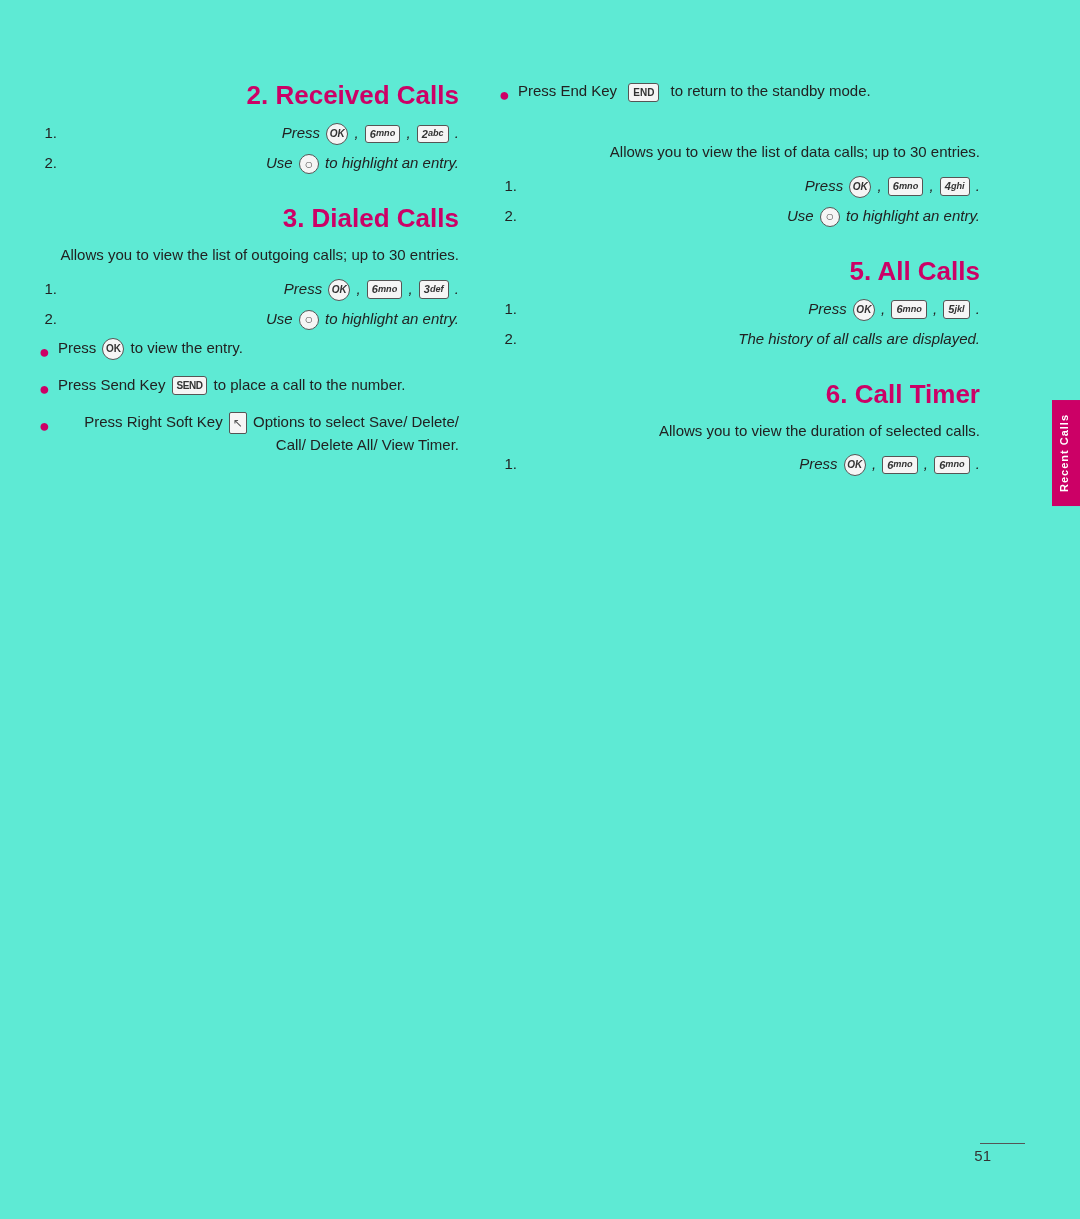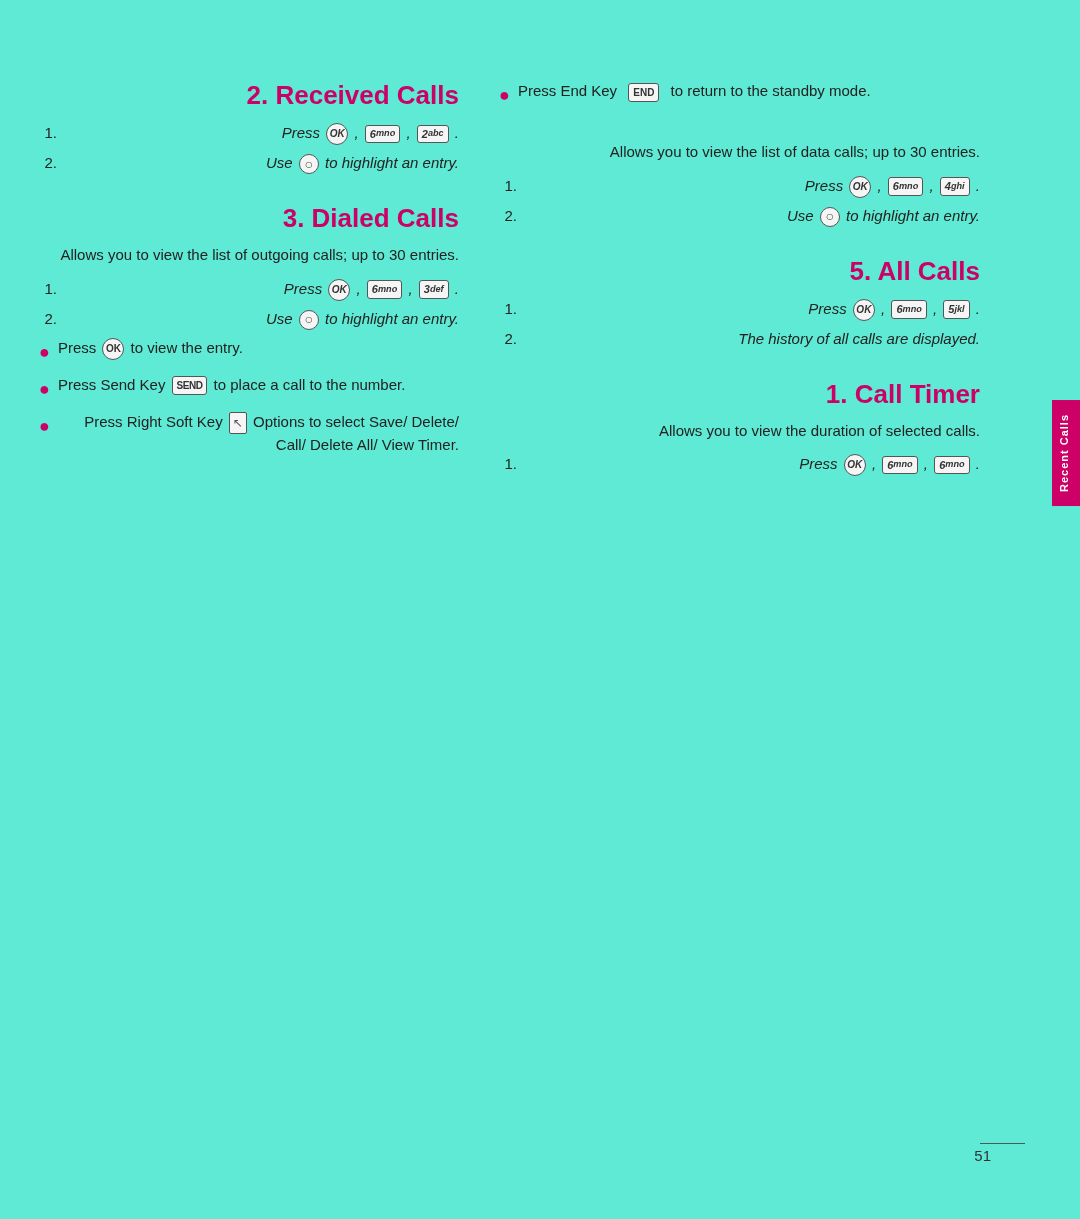--- a/index.html
+++ b/index.html
@@ -340,21 +340,21 @@
 
         <div class="step">
           <span class="step-label">2.</span>
           <span class="step-content">
             The history of all calls are displayed.
           </span>
         </div>
       </div>
 
       <div class="section">
-        <h2>1. Call Timer</h2>
+        <h2>6. Call Timer</h2>
         <p>Allows you to view the duration of selected calls.</p>
 
         <div class="step">
           <span class="step-label">1.</span>
           <span class="step-content">
             Press <span class="key-circle">OK</span> ,
             <span class="key-badge">6<sup>mno</sup></span> ,
             <span class="key-badge">6<sup>mno</sup></span> .
           </span>
         </div>

